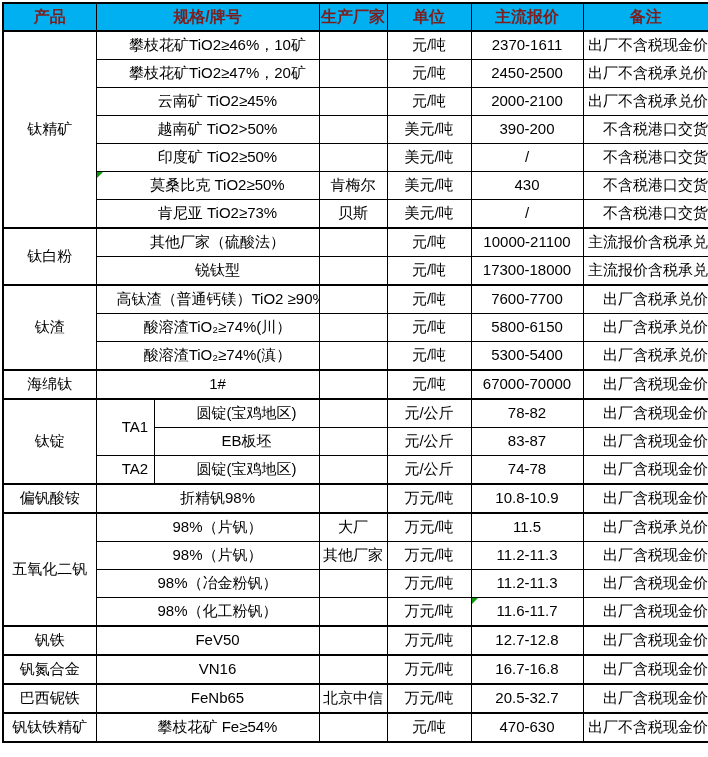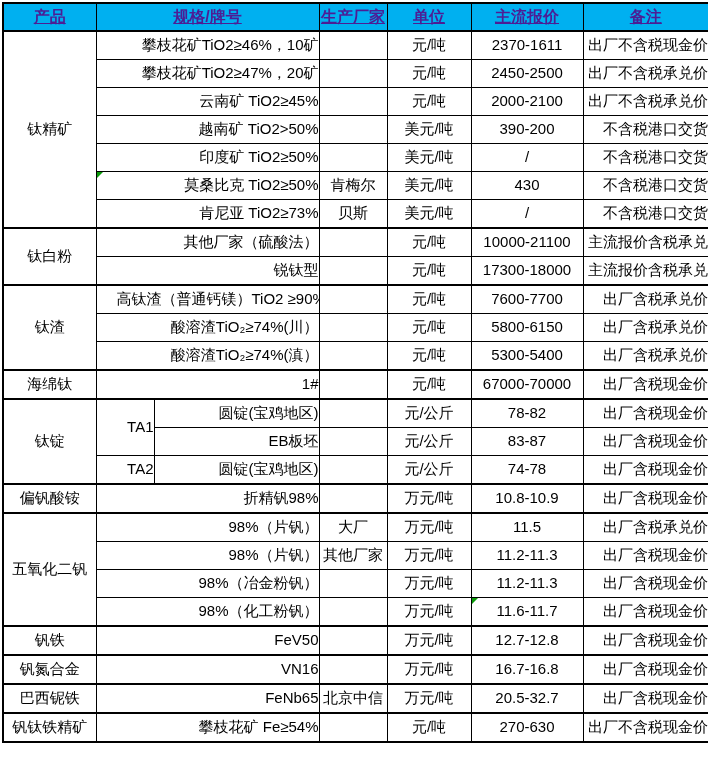--- a/index.html
+++ b/index.html
@@ -15,24 +15,24 @@
     border:2px solid #000;
   }
   table.price th,table.price td{
     border:1px solid #000;
     font-size:15px;color:#000;
     padding:0;vertical-align:middle;text-align:center;
     white-space:nowrap;overflow:hidden;
     height:27px;line-height:1.1;
   }
   table.price thead th{
-    background:#00B0F0;color:#4c1d95;font-weight:bold;font-size:16px;
-    height:26px;border-bottom:2px solid #000;text-decoration:underline;
-  }
-  table.price td.left{text-align:right;padding-left:20px;}
+    background:#00B0F0;color:#7f1d1d;font-weight:bold;font-size:16px;
+    height:26px;border-bottom:2px solid #000;
+  }
+  table.price td.left{text-align:center;padding-left:20px;}
   table.price td.remark{text-align:right;padding-left:2px;}
   tr.group-start td{border-top:2px solid #000;}
   td.green{position:relative;}
   td.green::before{
     content:"";position:absolute;top:0;left:0;width:0;height:0;
     border-top:6px solid #0a9a0a;border-right:6px solid transparent;
   }
 </style>
 </head>
 <body>
@@ -237,18 +237,18 @@
           <td>北京中信</td>
           <td>万元/吨</td>
           <td>20.5-32.7</td>
           <td class="remark">出厂含税现金价</td>
         </tr>
         <tr class="group-start">
           <td>钒钛铁精矿</td>
           <td colspan="2" class="left">攀枝花矿 Fe≥54%</td>
           <td></td>
           <td>元/吨</td>
-          <td>270-630</td>
+          <td>470-630</td>
           <td class="remark">出厂不含税现金价</td>
         </tr>
       </tbody>
   </table>
 </div>
 
 </body></html>

